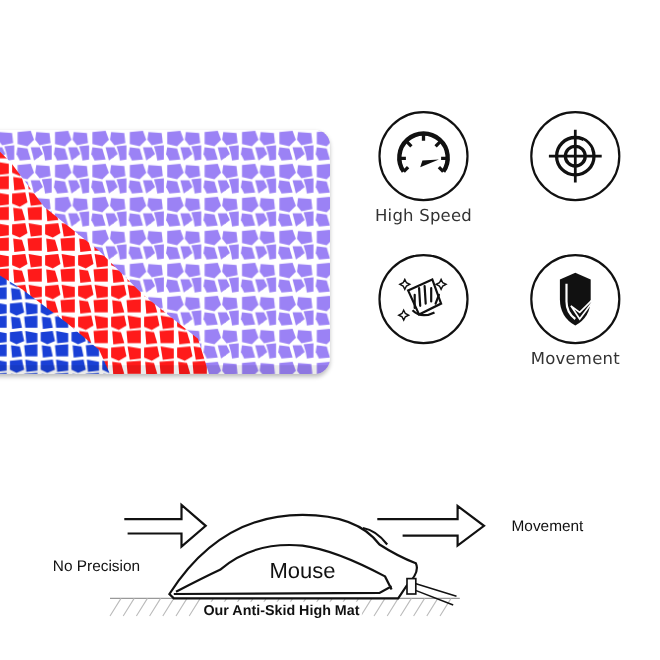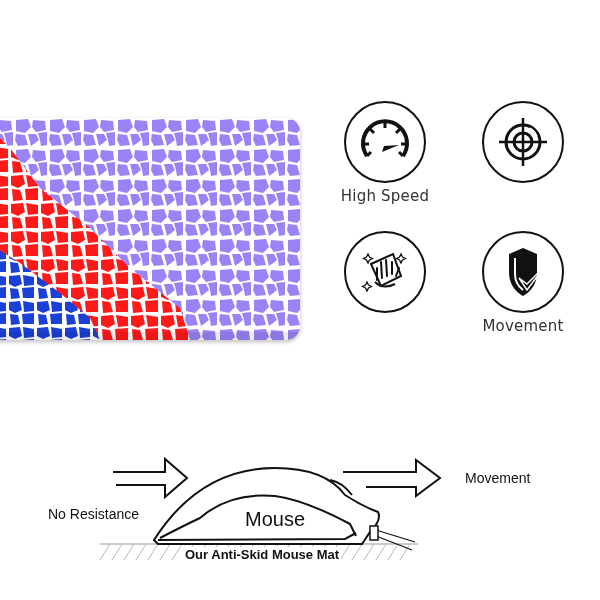--- a/index.html
+++ b/index.html
@@ -138,17 +138,17 @@
 
     <g fill="#fff" stroke="#111" stroke-width="2">
       <path d="M154 100 Q200 28 275 28 Q325 28 345 55 Q362 66 378 72 Q382 80 370 92 L362 104 L158 104 Z"></path>
       <path d="M160 98 Q185 85 200 78 Q230 52 275 56 Q305 60 350 84 L356 96"></path>
       <path d="M158 100 L345 99 L356 93"></path>
       <path d="M330 40 Q342 42 352 55" fill="none"></path>
       <path d="M376 90 L415 102 M376 96 L412 110" fill="none" stroke-width="1.3"></path>
       <rect x="370" y="86" width="8" height="14" fill="#fff" stroke-width="1.5"></rect>
     </g>
   </svg>
-  <div class="dtext" style="left:48px;top:66px;font-size:14px;">No Resistance</div>
+  <div class="dtext" style="left:48px;top:66px;font-size:14px;">No Precision</div>
   <div class="dtext" style="left:465px;top:30px;font-size:14px;">Movement</div>
   <div class="dtext" style="left:245px;top:68px;font-size:20px;">Mouse</div>
-  <div class="dtext" style="left:183px;top:107px;font-size:13px;font-weight:bold;background:#fff;padding:0 2px;">Our Anti-Skid Mouse Mat</div>
+  <div class="dtext" style="left:183px;top:107px;font-size:13px;font-weight:bold;background:#fff;padding:0 2px;">Our Anti-Skid High Mat</div>
 </div>
 
 </body></html>

